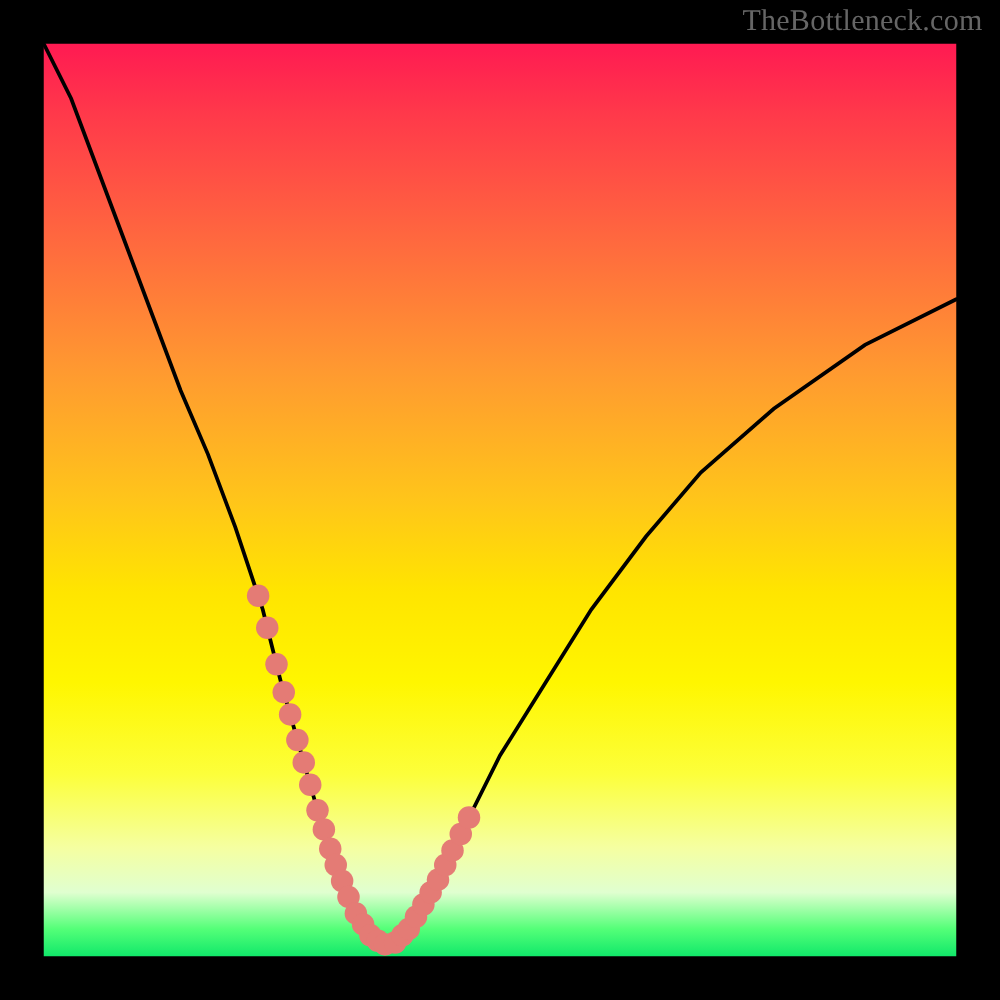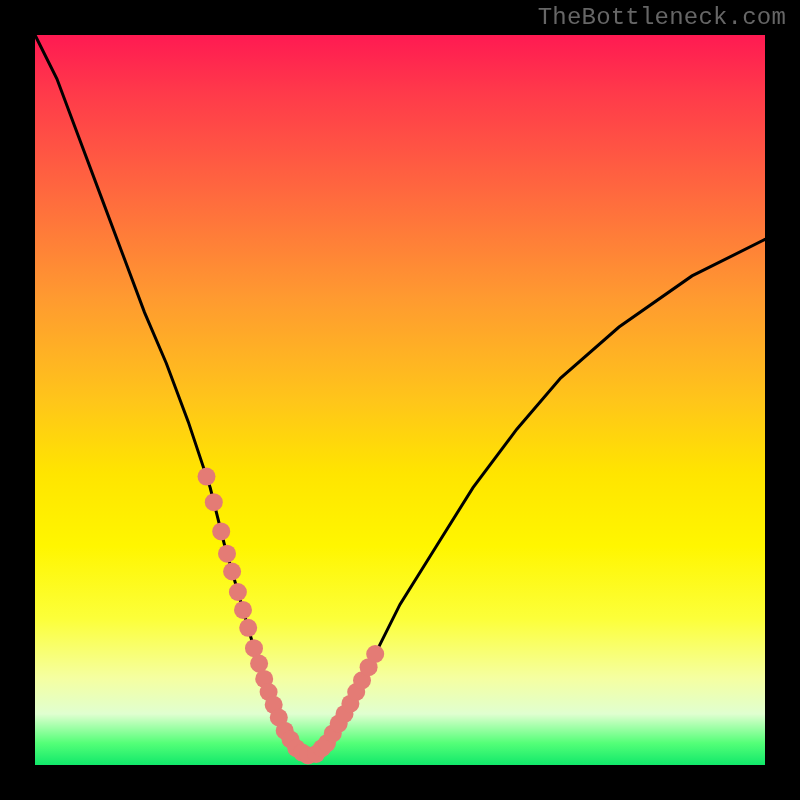--- a/index.html
+++ b/index.html
@@ -12,21 +12,21 @@
   .outer {
     width: 800px;
     height: 800px;
     background: #000000;
     position: relative;
   }
   .watermark {
     position: absolute;
     top: 4px;
     right: 14px;
-    font-family: Liberation Mono, monospace;
+    font-family: Liberation Serif, serif;
     font-size: 24px;
     font-weight: 500;
     color: #666666;
     letter-spacing: 0.2px;
     text-align: right;
   }
   .plot {
     position: absolute;
     left: 35px;
     top: 35px;

